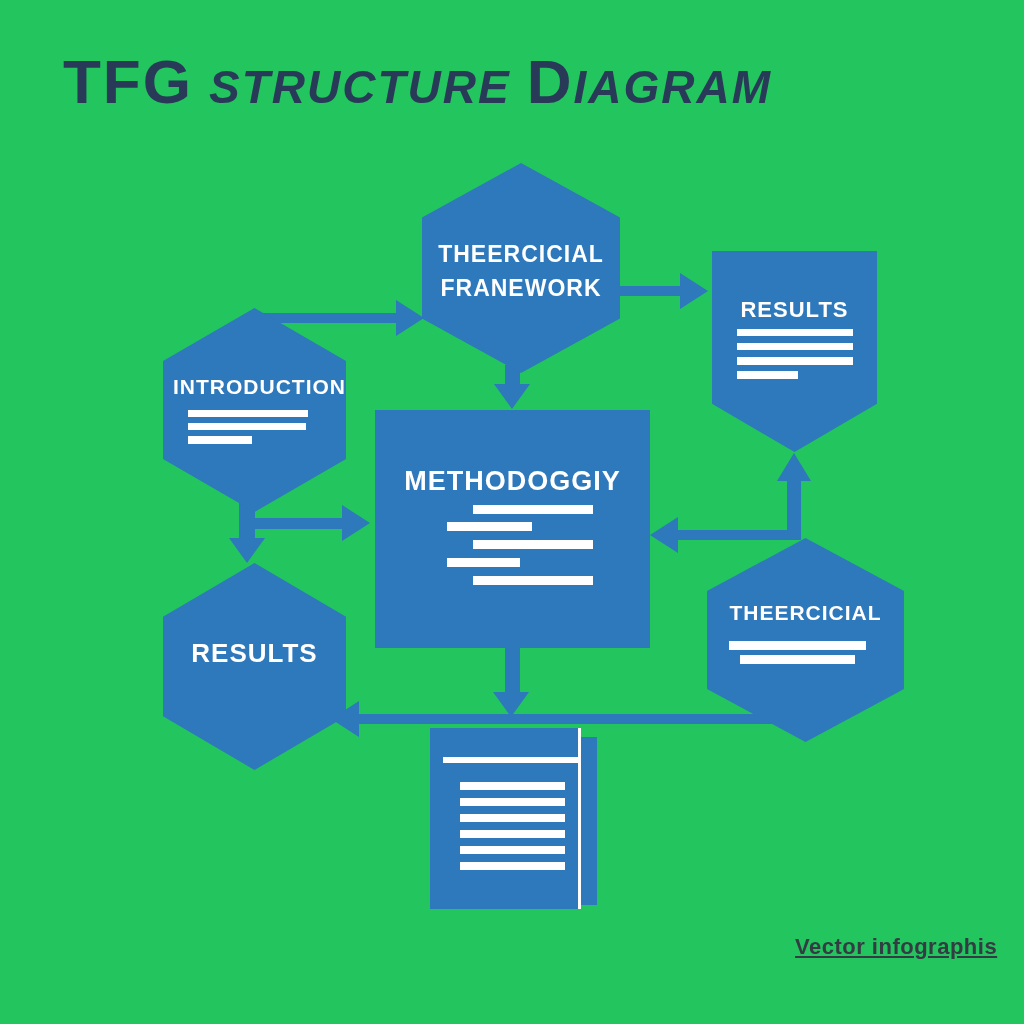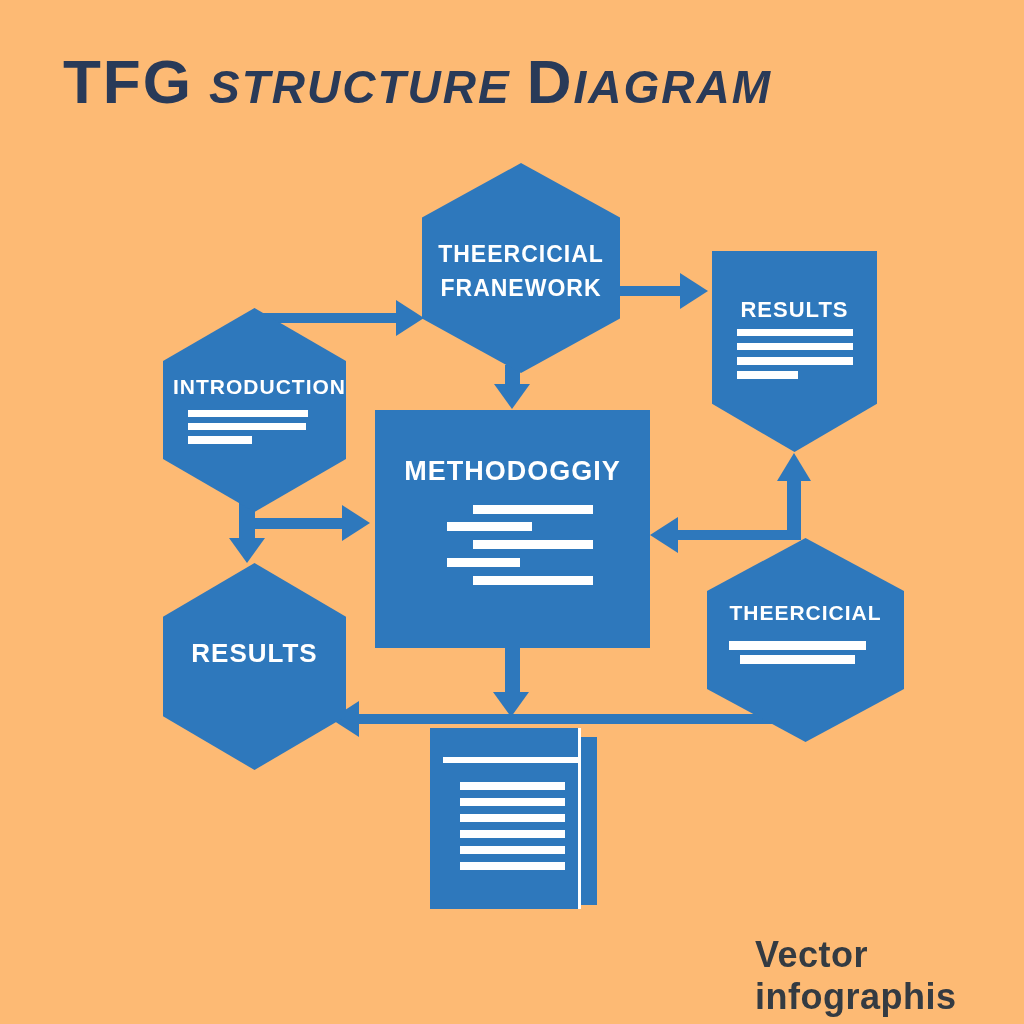--- a/index.html
+++ b/index.html
@@ -2,21 +2,21 @@
 <html style="--blue: #2E78BC; --navy: #293A58; --credit: #343B42;"><head>
 <meta charset="utf-8">
 <style>
   :root{
     --blue:#2E78BC;
     --navy:#293A58;
     --credit:#343B42;
   }
   html,body{margin:0;padding:0;background:#ffffff;}
   .canvas{
-    position:relative;width:1024px;height:1024px;background:#fdba74;
+    position:relative;width:1024px;height:1024px;background:#22c55e;
     font-family:"Liberation Sans", sans-serif;overflow:hidden;
   }
   
   .title{
     position:absolute;left:63px;top:46px;margin:0;
     display:flex;align-items:baseline;gap:16px;
     color:var(--navy);font-weight:bold;letter-spacing:2px;white-space:nowrap;
   }
   .t-big{font-size:62px;}
   .t-small{font-size:46px;font-style:italic;}
@@ -35,21 +35,21 @@
   .head{position:absolute;width:0;height:0;z-index:1;}
   .head-right{border-top:18px solid transparent;border-bottom:18px solid transparent;border-left:28px solid var(--blue);}
   .head-left{border-top:18px solid transparent;border-bottom:18px solid transparent;border-right:28px solid var(--blue);}
   .head-down{border-left:18px solid transparent;border-right:18px solid transparent;border-top:25px solid var(--blue);}
   .head-up{border-left:17px solid transparent;border-right:17px solid transparent;border-bottom:28px solid var(--blue);}
   
   .doc-back{position:absolute;left:443px;top:737px;width:154px;height:168px;background:var(--blue);z-index:2;}
   .doc-front{position:absolute;left:430px;top:728px;width:148px;height:181px;background:var(--blue);border-right:3px solid #fff;z-index:3;}
   .doc-slit{position:absolute;left:13px;top:29px;width:138px;height:6px;background:#fff;}
   
-  .credit{position:absolute;left:755px;top:934px;font-size:36px;font-weight:600;color:var(--credit);letter-spacing:0.5px;}
+  .credit{position:absolute;left:795px;top:934px;font-size:22px;font-weight:600;color:var(--credit);letter-spacing:0.5px;text-decoration:underline;}
 </style>
 </head>
 <body>
 
 <div class="canvas">
 
   <h1 class="title">
     <span class="t-big">TFG</span>
     <span class="t-small">STRUCTURE</span>
     <span class="t-word">
@@ -101,21 +101,21 @@
   </div>
 
   <div class="node hex" style="left:163px;top:308px;width:167px;height:204px;">
     <div class="node-label" style="top:62px;font-size:21px;text-align:right;">INTRODUCTION</div>
     <div class="bar" style="left:25px;top:102px;width:120px;height:7px;"></div>
     <div class="bar" style="left:25px;top:115px;width:118px;height:7px;"></div>
     <div class="bar" style="left:25px;top:128px;width:64px;height:8px;"></div>
   </div>
 
   <div class="node" style="left:375px;top:410px;width:275px;height:238px;">
-    <div class="node-label" style="top:44px;font-size:27px;">METHODOGGIY</div>
+    <div class="node-label" style="top:54px;font-size:27px;">METHODOGGIY</div>
     <div class="bar" style="left:98px;top:95px;width:120px;height:9px;"></div>
     <div class="bar" style="left:72px;top:112px;width:85px;height:9px;"></div>
     <div class="bar" style="left:98px;top:130px;width:120px;height:9px;"></div>
     <div class="bar" style="left:72px;top:148px;width:73px;height:9px;"></div>
     <div class="bar" style="left:98px;top:166px;width:120px;height:9px;"></div>
   </div>
 
   <div class="node hex" style="left:163px;top:563px;width:167px;height:207px;">
     <div class="node-label" style="top:73px;font-size:26px;">RESULTS</div>
   </div>

